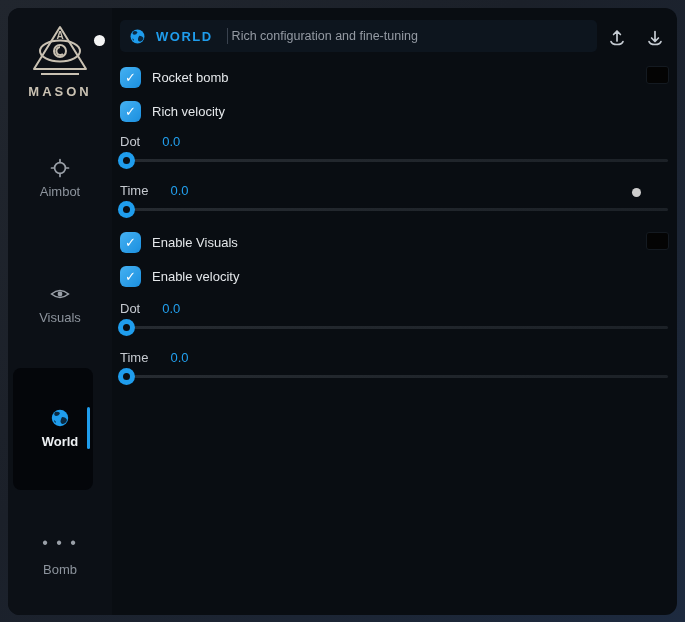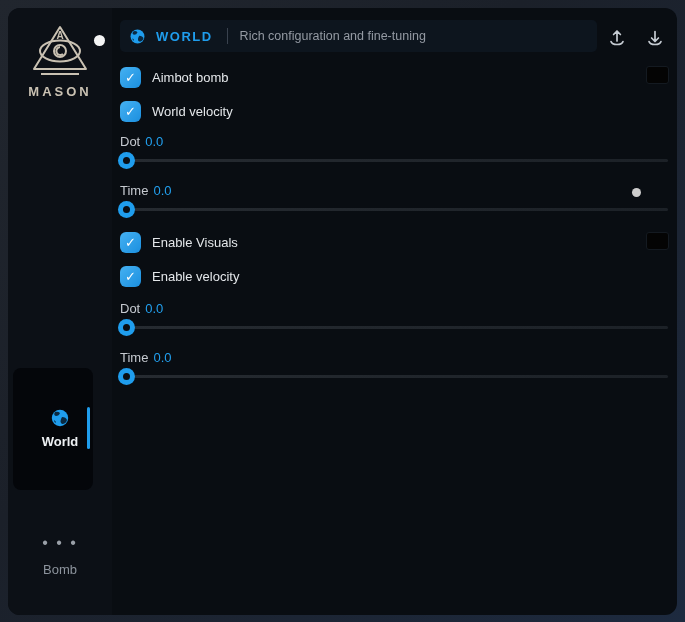--- a/index.html
+++ b/index.html
@@ -22,35 +22,35 @@
   .active-bar { position:absolute; left:79px; top:399px; width:3px; height:42px;
     background:#1f9ded; border-radius:2px; }
   .ellipsis-glyph { font-size:16px; letter-spacing:2px; color:#9aa0a8; line-height:14px; }
 
   .header-bar { position:absolute; left:112px; top:12px; width:477px; height:32px;
     background:#0d151e; border-radius:5px; display:flex; align-items:center; }
   .header-globe { margin-left:9px; width:17px; height:17px; flex:0 0 auto; }
   .header-title { margin-left:10px; color:#1f9ded; font-size:13px; font-weight:bold;
     letter-spacing:1.5px; }
   .header-divider { margin-left:14px; width:1px; height:16px; background:#39424e; }
-  .header-subtitle { margin-left:12px; color:#949aa3; font-size:12.5px; }
+  .header-subtitle { margin-left:4px; color:#949aa3; font-size:12.5px; }
   .tool-btn { position:absolute; top:20px; width:20px; height:20px; cursor:pointer; }
 
   .chk-row { position:absolute; left:112px; height:22px; display:flex;
     align-items:center; }
   .checkbox { width:21px; height:21px; border-radius:6px;
     background:linear-gradient(135deg,#45b1f2,#1b8fdf);
     display:flex; align-items:center; justify-content:center; cursor:pointer; }
   .checkbox span { color:#fff; font-size:13px; font-weight:bold; line-height:1; }
   .chk-label { margin-left:11px; color:#e4e7ea; font-size:13px; }
   .swatch { position:absolute; left:638px; width:23px; height:18px; border-radius:3px;
     border:1px solid #141a21; cursor:pointer; }
 
   .slider-label { position:absolute; left:112px; font-size:13px; color:#c6cad0; }
-  .slider-label .val { color:#22a0ef; margin-left:5px; }
+  .slider-label .val { color:#22a0ef; margin-left:22px; }
   .track { position:absolute; left:112px; width:548px; height:3px;
     background:linear-gradient(90deg,#262b31,#1c2127); border-radius:2px; cursor:pointer; }
   .thumb { position:absolute; left:-2px; top:-7px; width:17px; height:17px;
     border-radius:50%; background:#1f9ded; cursor:pointer; }
   .thumb:after { content:""; position:absolute; left:5px; top:5px; width:7px; height:7px;
     border-radius:50%; background:#0a0e14; }
 
   .cursor-dot { position:absolute; border-radius:50%; }
   svg { display:block; }
 </style>
@@ -70,21 +70,37 @@
           <path d="M12 50 L50 50"></path>
         </g>
         <text x="31" y="15" text-anchor="middle" fill="#c9c1b2" font-size="10" font-weight="bold" font-family="Liberation Sans, sans-serif">A</text>
       </svg>
       <div class="brand">MASON</div>
     </div>
 
     <div class="active-panel"></div>
     <div class="active-bar"></div>
 
-
+    <div class="nav-item" style="top:150px">
+      <svg class="nav-icon" viewBox="0 0 20 20">
+        <g fill="none" stroke="#9aa0a8" stroke-width="1.7" stroke-linecap="round">
+          <circle cx="10" cy="10" r="5.4"></circle>
+          <path d="M10 1.5 V4.2 M10 15.8 V18.5 M1.5 10 H4.2 M15.8 10 H18.5"></path>
+        </g>
+      </svg>
+      <span>Aimbot</span>
+    </div>
+
+    <div class="nav-item" style="top:276px">
+      <svg class="nav-icon" viewBox="0 0 20 20">
+        <path d="M1.5 10 Q10 3 18.5 10 Q10 17 1.5 10 Z" fill="none" stroke="#9aa0a8" stroke-width="1.6"></path>
+        <circle cx="10" cy="10" r="2.4" fill="#9aa0a8"></circle>
+      </svg>
+      <span>Visuals</span>
+    </div>
 
     <div class="nav-item active" style="top:400px">
       <svg class="nav-icon" viewBox="0 0 20 20">
         <circle cx="10" cy="10" r="8.2" fill="#1f9ded"></circle>
         <path d="M5 4 q3 -1 5 1 q-1 3 -4 3 q-3 -1 -1 -4 Z M12 9 q4 0 5 3 q-1 4 -5 4 q-3 -2 0 -7 Z M4 12 q2 1 2 3 q-2 -0.5 -2 -3 Z" fill="#0a2a42"></path>
       </svg>
       <span>World</span>
     </div>
 
     <div class="nav-item" style="top:528px">
@@ -117,29 +133,29 @@
         <path d="M10 3.5 V13 M6.6 10 L10 13.5 L13.4 10"></path>
         <path d="M4 13.5 C5.2 17.5 14.8 17.5 16 13.5"></path>
       </g>
     </svg>
   </div>
 
   <div class="chk-row" style="top:58px">
     <div class="checkbox">
       <span>✓</span>
     </div>
-    <span class="chk-label">Aimbot bomb</span>
+    <span class="chk-label">Rocket bomb</span>
   </div>
   <div class="swatch" style="top: 58px; background-color: rgb(4, 4, 4);"></div>
 
   <div class="chk-row" style="top:92px">
     <div class="checkbox">
       <span>✓</span>
     </div>
-    <span class="chk-label">World velocity</span>
+    <span class="chk-label">Rich velocity</span>
   </div>
 
   <div class="slider-label" style="top:126px">
     <span>Dot</span><span class="val">0.0</span>
   </div>
   <div class="track" style="top:151px">
     <div class="thumb"></div>
   </div>
 
   <div class="slider-label" style="top:175px">

